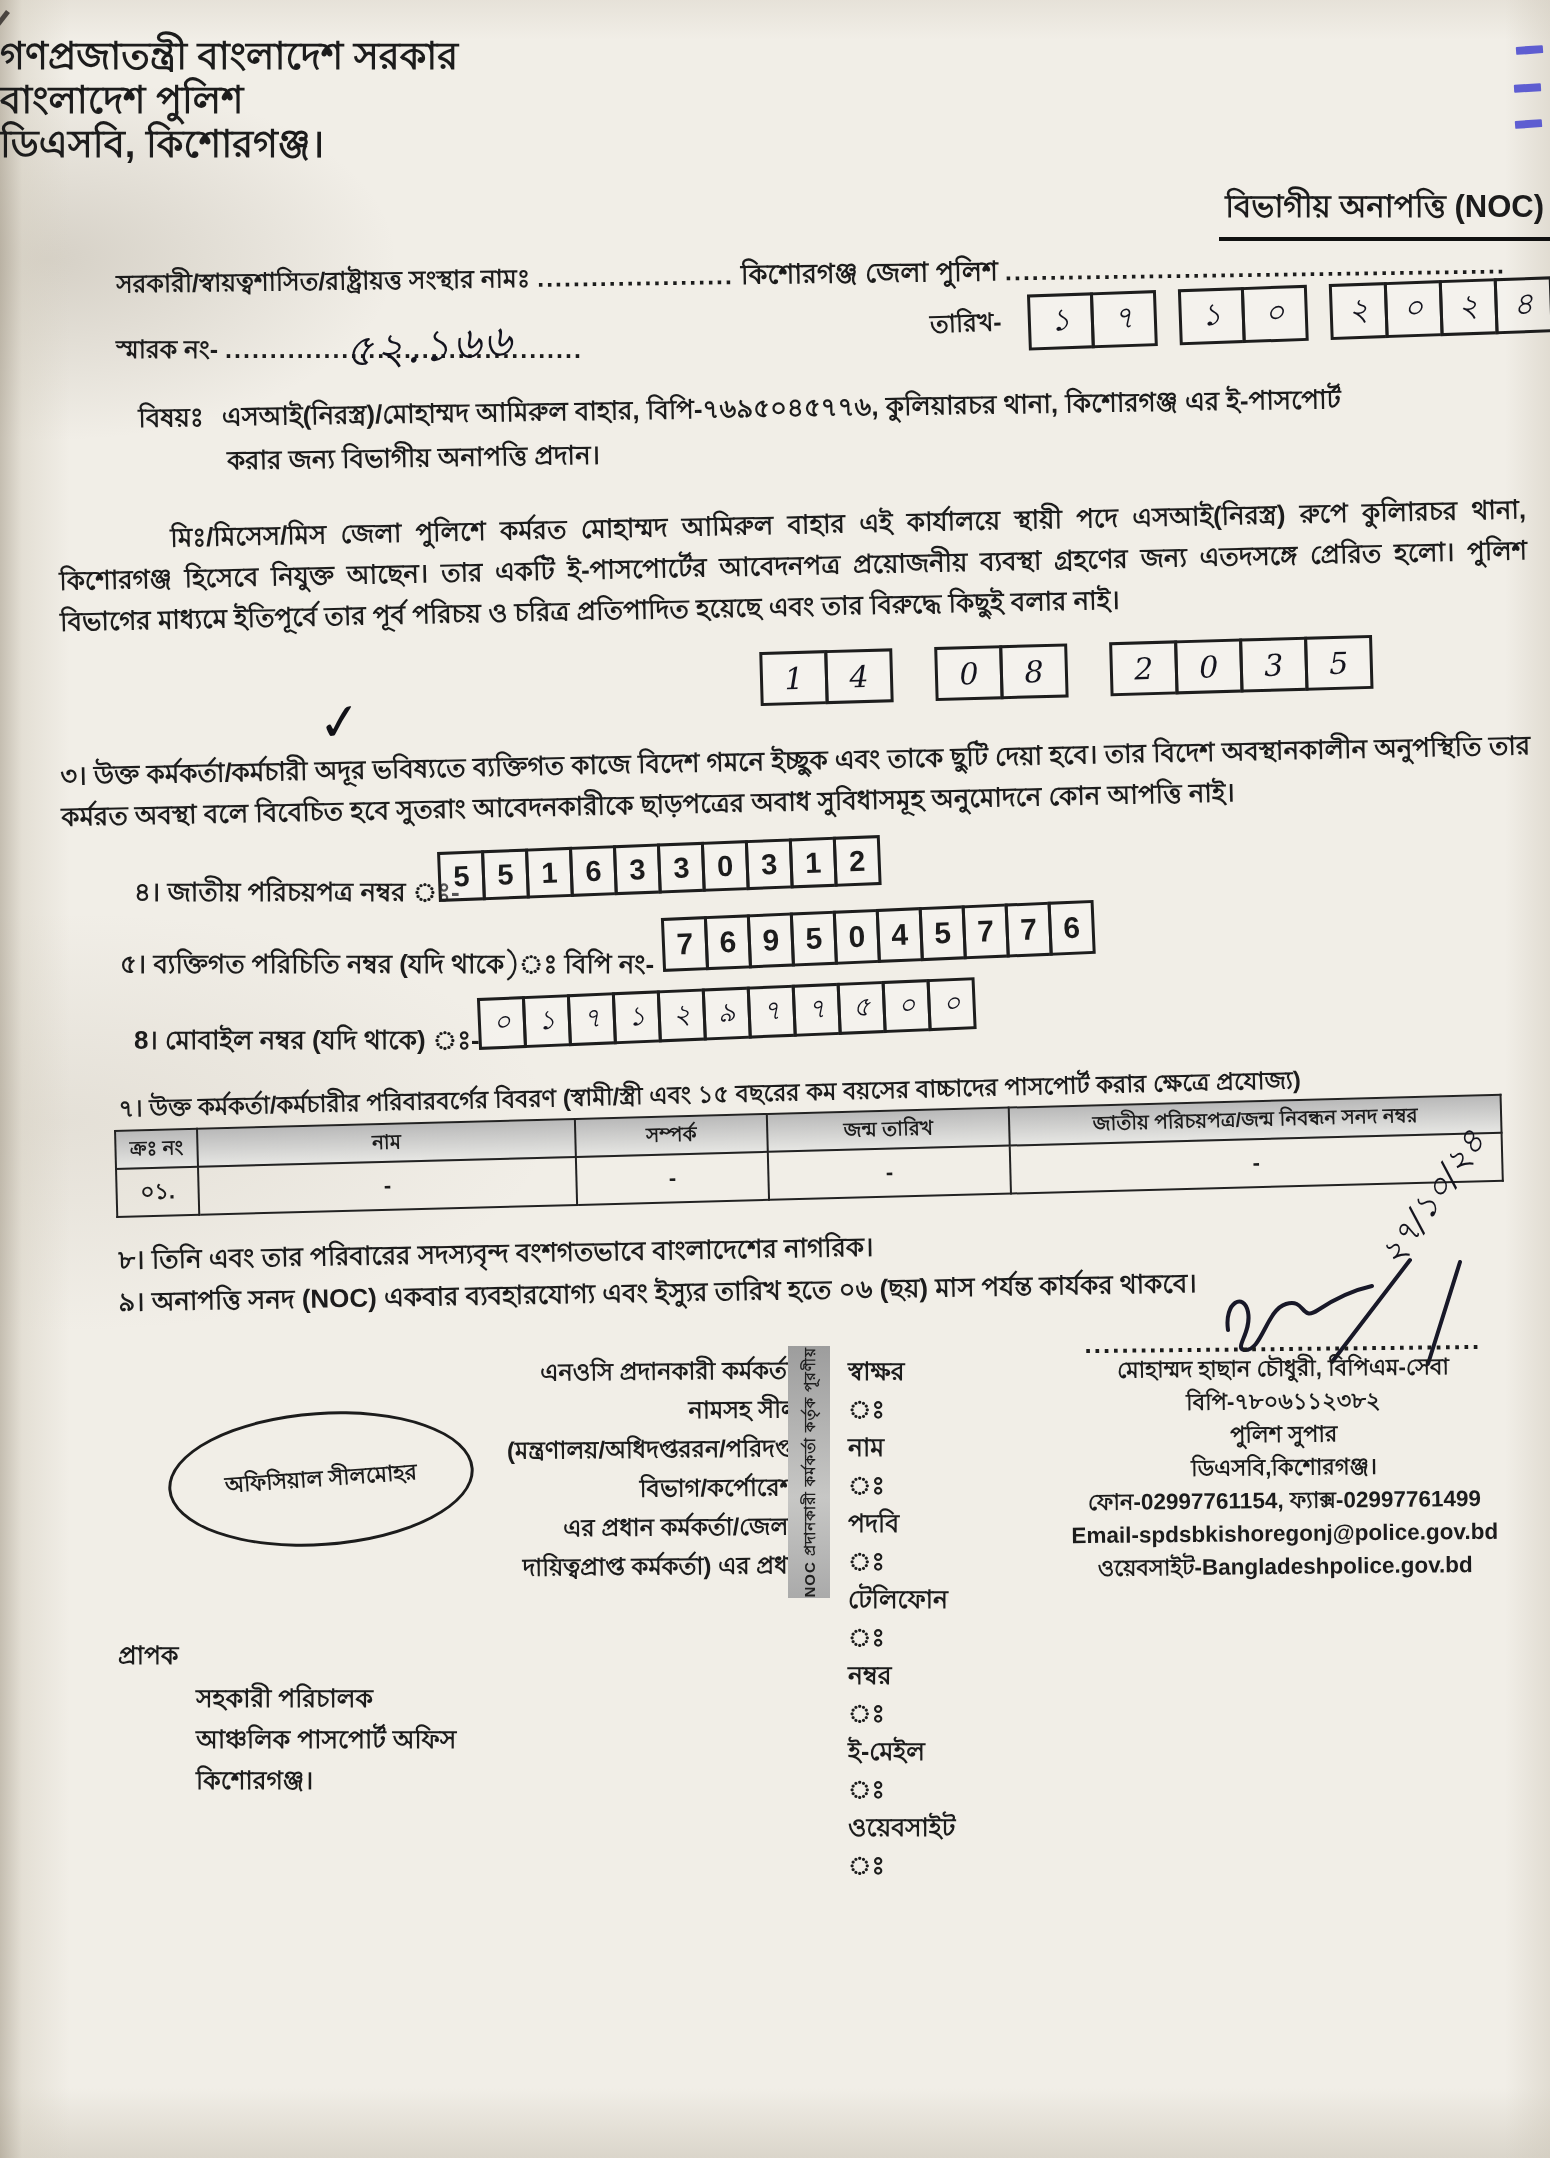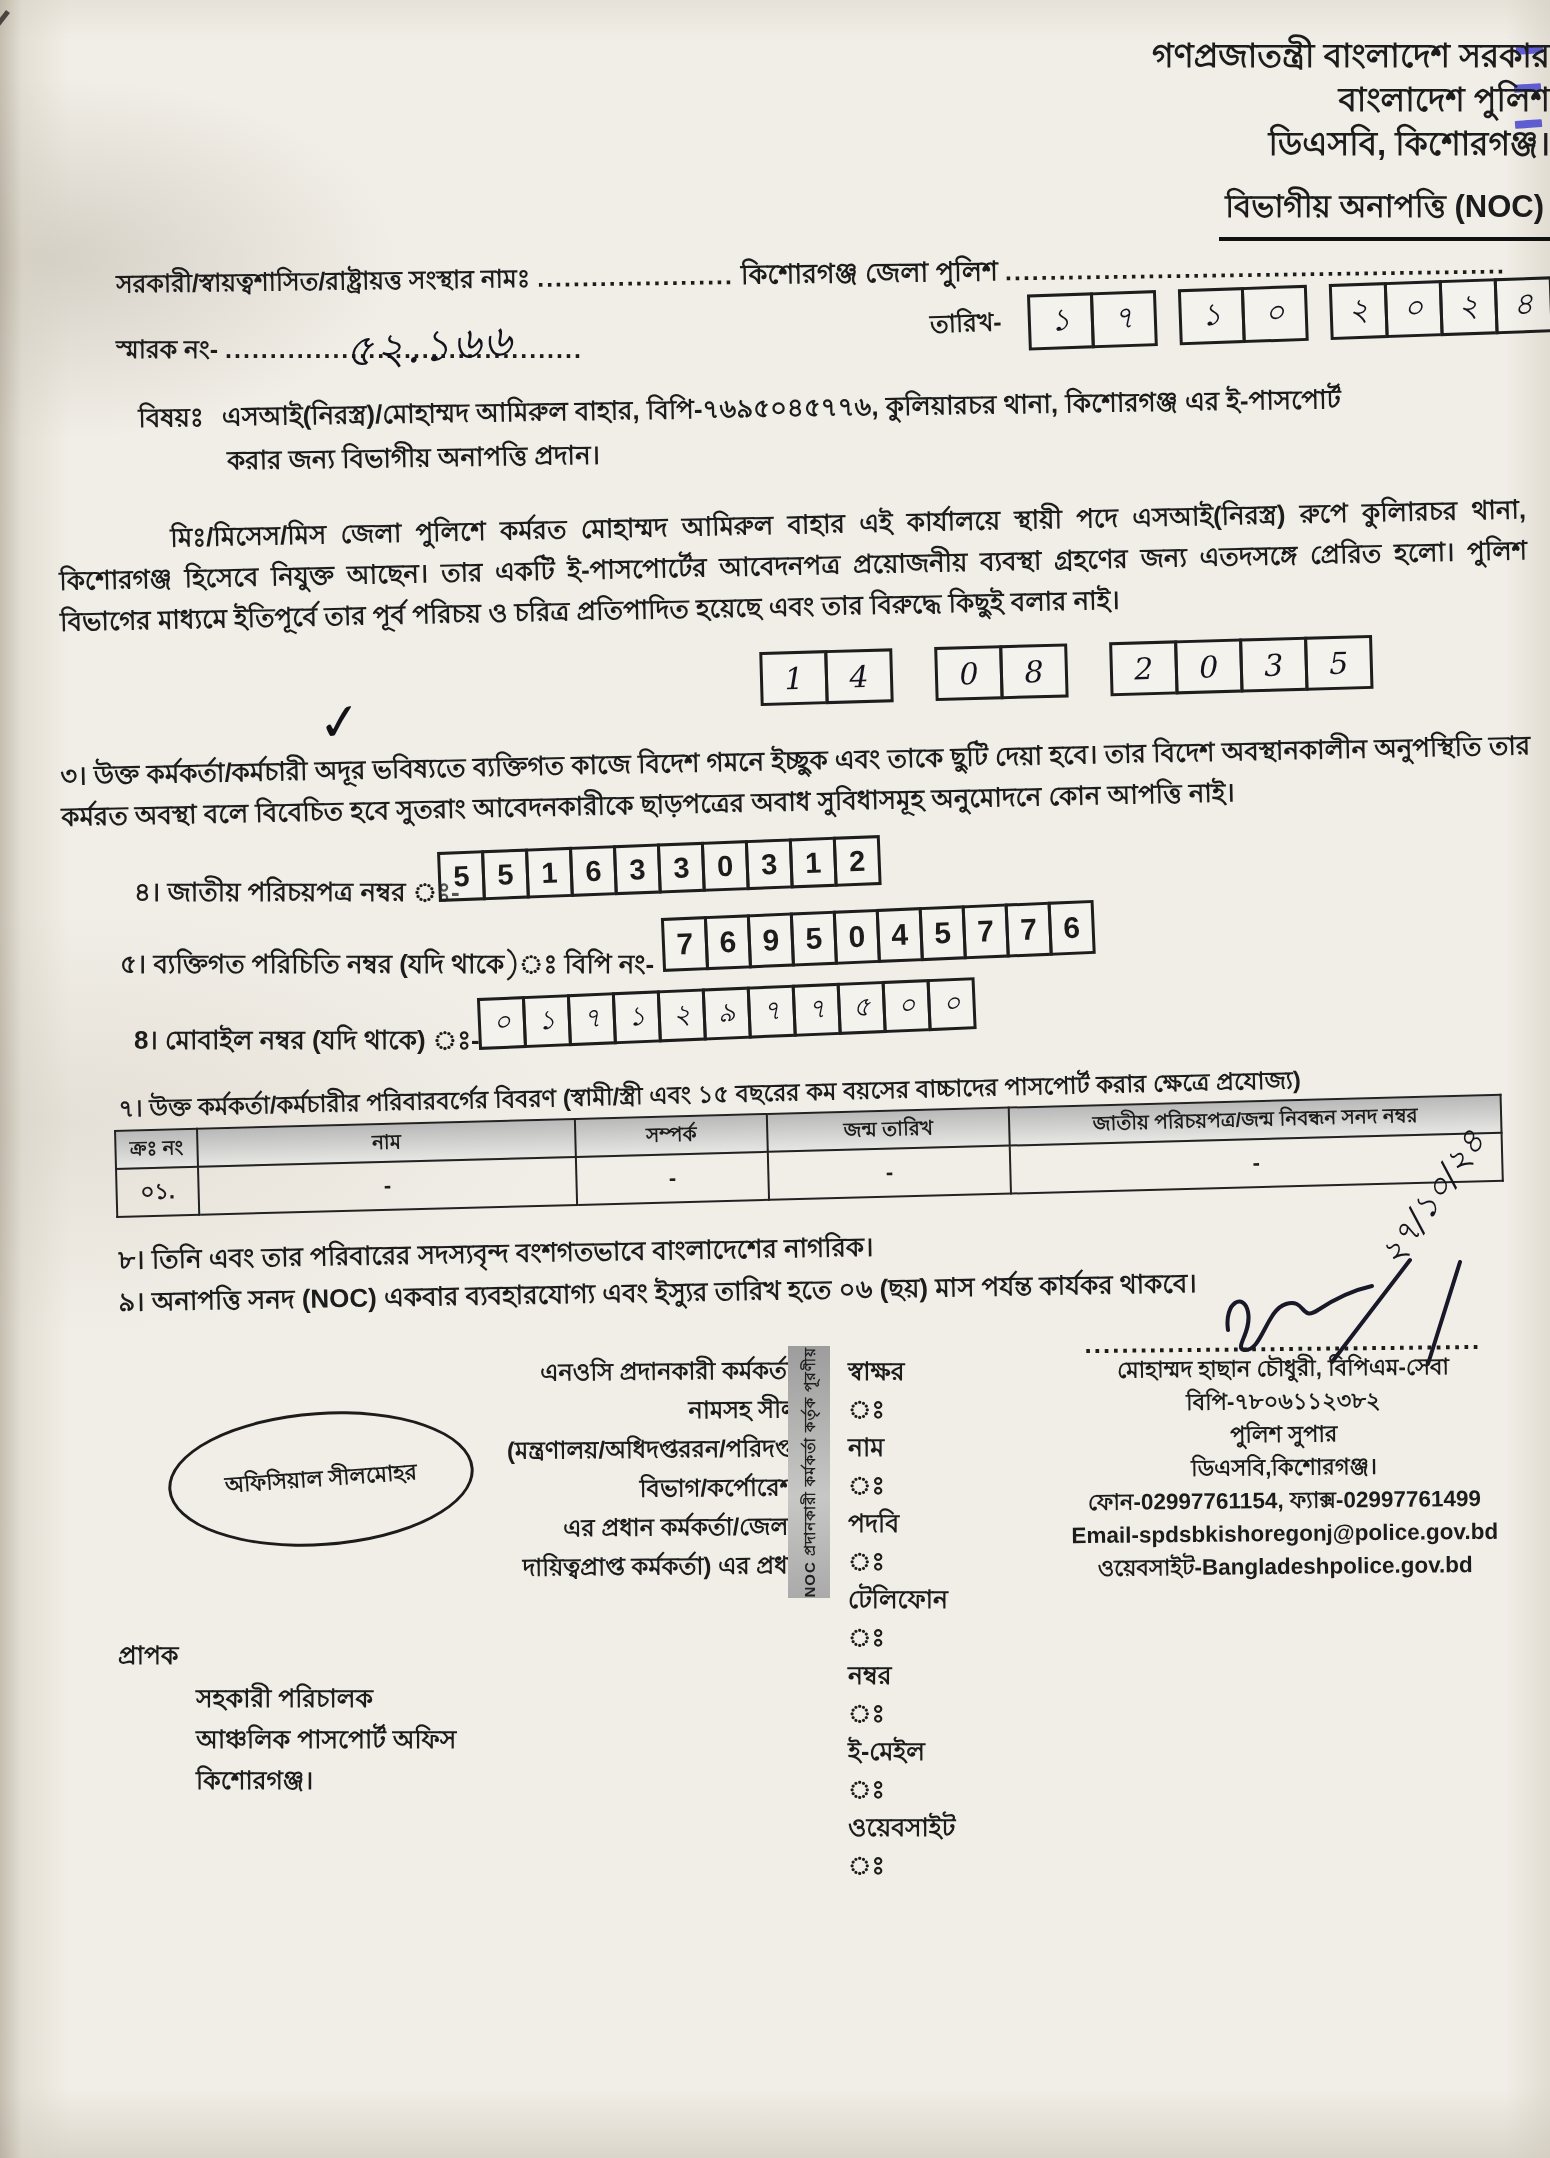--- a/index.html
+++ b/index.html
@@ -14,21 +14,21 @@
       linear-gradient(180deg, rgba(210,203,189,.35) 0px, rgba(240,237,230,0) 40px),
       radial-gradient(ellipse 500px 260px at 3% 12%, rgba(150,140,122,.30), rgba(0,0,0,0) 70%),
       radial-gradient(ellipse 700px 300px at 4% 52%, rgba(170,160,142,.18), rgba(0,0,0,0) 70%),
       #f1eee7;
   }
   .abs{position:absolute;}
   .sb{font-weight:600;}
   
   .tilt1{transform:rotate(-0.8deg);}
   
-  .hdr{left:0;right:0;top:34px;text-align:right;font-size:33px;font-weight:700;line-height:44px;}
+  .hdr{left:0;right:16px;top:34px;text-align:left;font-size:38px;font-weight:700;line-height:44px;}
   .title-wrap{left:0;right:0;top:182px;text-align:right;}
   .doc-title{display:inline-block;font-size:31px;font-weight:700;border-bottom:4px solid #111;padding:0 6px 3px 6px;}
   
   .orgline{left:116px;top:253px;font-size:25px;white-space:nowrap;}
   .orgline .dots{letter-spacing:2px;font-weight:700;}
   .orgline .val{font-size:27px;font-weight:700;}
   
   .memo{left:116px;top:330px;font-size:25px;font-weight:600;white-space:nowrap;}
   .memo .dots{letter-spacing:2px;font-weight:700;}
   .hand{font-family:"DejaVu Serif","Liberation Serif",serif;font-style:italic;color:#14141e;font-weight:500;}

